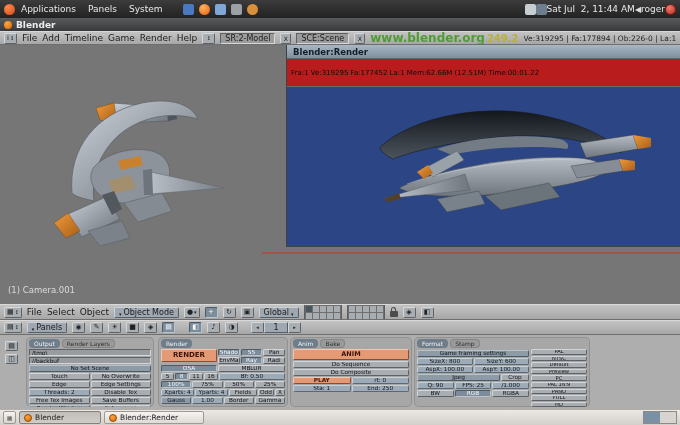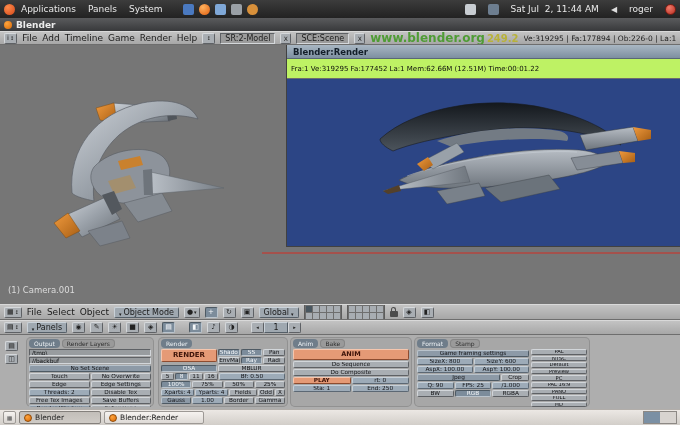--- a/index.html
+++ b/index.html
@@ -5,21 +5,21 @@
   *{margin:0;padding:0;box-sizing:border-box}
   html,body{width:680px;height:425px;overflow:hidden}
   body{font-family:"DejaVu Sans","Liberation Sans",sans-serif;background:#b4b4b4;position:relative}
   b{font-weight:normal}
 
   
   #gnome-panel{position:absolute;left:0;top:0;width:680px;height:18px;background:linear-gradient(#3c3c3c,#222);color:#e8e8e8;display:flex;align-items:center;font-size:9px;gap:0;padding:0 4px;z-index:40}
   .gp-menu{padding:0 6px;cursor:default}
   .gp-ico{width:11px;height:11px;border-radius:50%;display:inline-block;margin-left:5px;flex:0 0 auto}
   .gp-sq{border-radius:2px}
-  #gp-right{margin-left:auto;display:flex;align-items:center;gap:12px}
+  #gp-right{margin-left:auto;display:flex;align-items:center;gap:0}
   #gp-clock{white-space:pre}
   #gp-power{width:11px;height:11px;border-radius:50%;background:radial-gradient(circle at 35% 30%,#f07a6a,#b92f22);border:1px solid #7e1d14}
   .speaker{color:#ddd;font-size:8px}
 
   
   #titlebar{position:absolute;left:0;top:18px;width:680px;height:13px;background:linear-gradient(#5a5b5d,#38393b);display:flex;align-items:center;gap:4px;padding-left:4px;color:#ececec;font-size:9px;font-weight:bold}
   #tb-icon{width:8px;height:8px;border-radius:50%;background:radial-gradient(circle at 35% 30%,#ffa43d,#d86a08)}
 
   
   .hdrbar{background:linear-gradient(#c3c3c3,#a7a7a7);border-top:1px solid #d9d9d9;border-bottom:1px solid #6e6e6e;display:flex;align-items:center;font-size:9px;color:#1b1b1b;gap:5px;padding:0 4px;overflow:hidden}
@@ -36,21 +36,21 @@
   .hstats{font-size:7.5px;color:#222;white-space:nowrap;flex:1;min-width:0;overflow:hidden}
 
   
   #viewport{position:absolute;left:0;top:45px;width:680px;height:259px;background:#767676;overflow:hidden}
   #vp-svg{position:absolute;left:0;top:0}
   #camera-label{position:absolute;left:8px;top:240px;font-size:8.5px;color:#dcdcdc;z-index:2}
 
   
   #render-window{position:absolute;left:287px;top:0;width:393px;height:201px;z-index:10;display:flex;flex-direction:column;box-shadow:0 0 0 1px #414141}
   #rw-title{height:14px;background:linear-gradient(#a9b7c3,#7d8fa0);border-bottom:1px solid #59ималь?;border-bottom:1px solid #596875;display:flex;align-items:center;padding-left:6px;font-size:8.5px;font-weight:bold;color:#131e29;flex:0 0 auto}
-  #rw-stats{height:20px;background:#bef264;border-bottom:1px solid #6d6d6d;display:flex;align-items:center;padding-left:4px;font-size:7px;color:#0d0d0d;white-space:nowrap;overflow:hidden;flex:0 0 auto}
+  #rw-stats{height:28px;background:#b91c1c;border-bottom:1px solid #6d6d6d;display:flex;align-items:center;padding-left:4px;font-size:7px;color:#0d0d0d;white-space:nowrap;overflow:hidden;flex:0 0 auto}
   #rw-canvas{flex:1;background:#2c4585;position:relative;overflow:hidden}
 
   
   #viewport-header{position:absolute;left:0;top:304px;width:680px;height:16px}
   #buttons-header{position:absolute;left:0;top:320px;width:680px;height:15px}
   .lgrid{display:grid;grid-template-columns:repeat(5,6px);grid-auto-rows:6px;gap:1px;background:#6e6e6e;padding:1px;border:1px solid #5c5c5c}
   .lcell{background:#a8adb2}
   .lcell.on{background:#49565f}
   .lockicon{width:8px;height:6px;background:#4c4c4c;position:relative;border-radius:1px;margin-top:3px}
   .lockicon:before{content:"";position:absolute;left:1.5px;top:-4px;width:3px;height:4px;border:1px solid #4c4c4c;border-bottom:none;border-radius:3px 3px 0 0}

